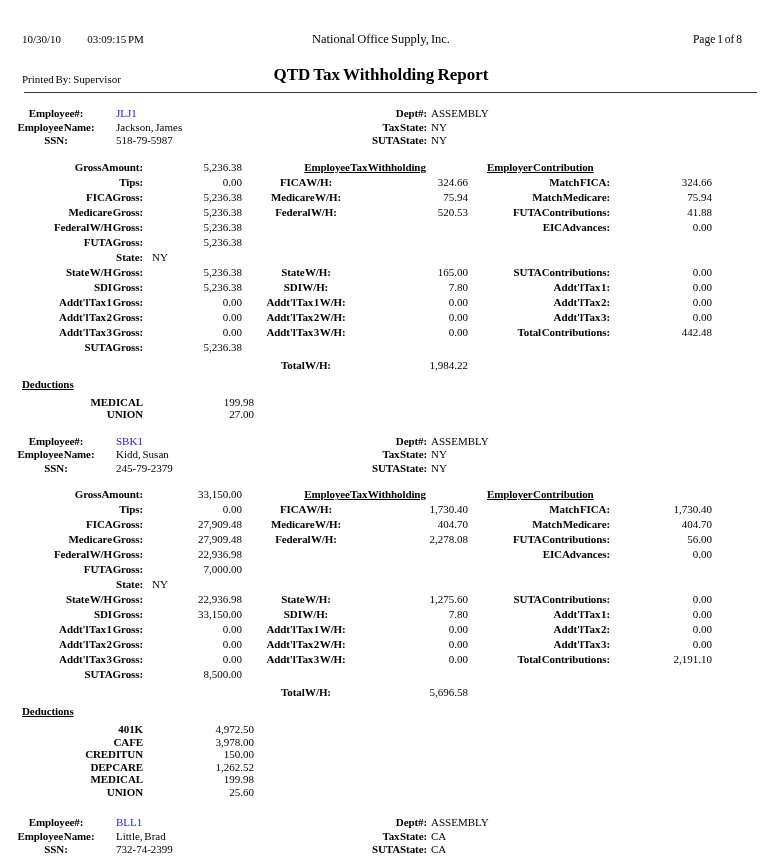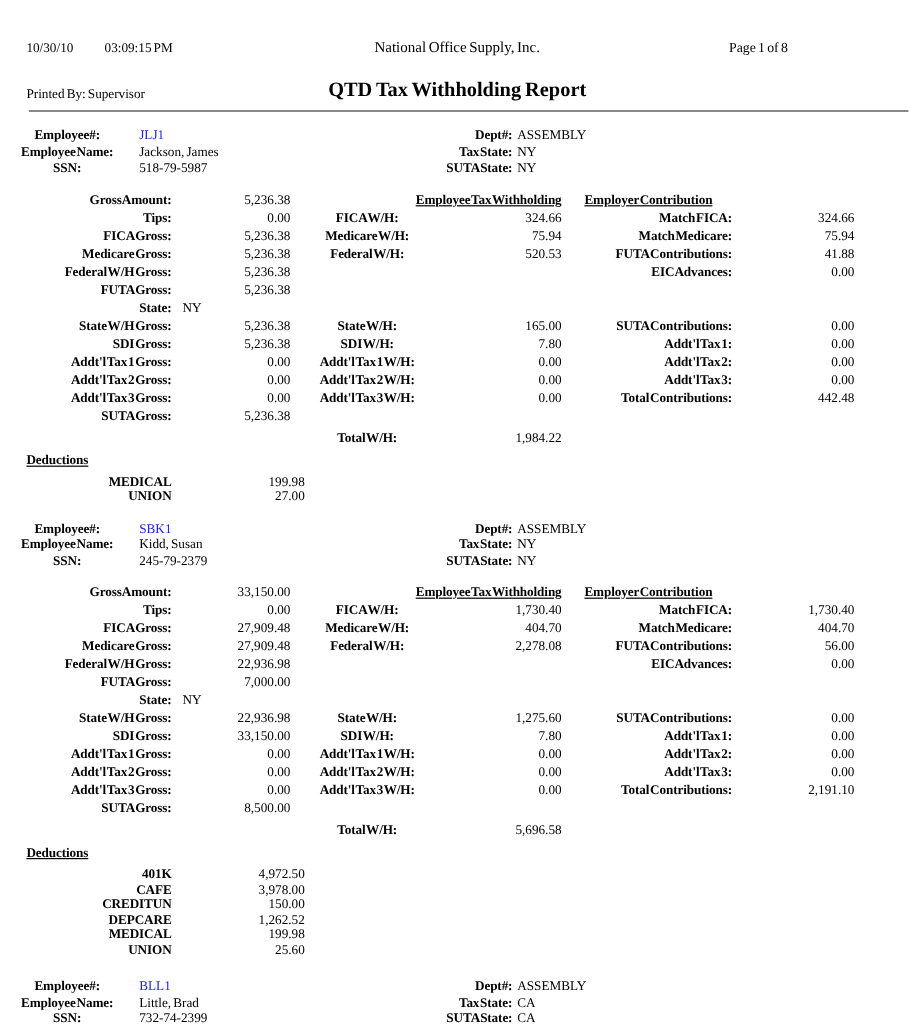--- a/index.html
+++ b/index.html
@@ -16,42 +16,42 @@
 
   
   .rpt-header { padding-top: 32px; }
   .hrow { display: flex; align-items: baseline; }
   .hrow2 { margin-top: 18px; align-items: flex-end; }
   .h-left  { width: 240px; padding-left: 22px; font-size: 11px; }
   .htime { margin-left: 26px; }
   .h-center { flex: 1; text-align: center; }
   .company { font-weight: normal; font-size: 12.5px; word-spacing: -1px; }
   .title { font-weight: bold; font-size: 17px; word-spacing: -1px; }
-  .h-right { width: 240px; text-align: center; padding-right: 20px; font-size: 11.5px; }
+  .h-right { width: 240px; text-align: right; padding-right: 20px; font-size: 11.5px; }
   .rule { border-top: 1.6px solid #3a3a3a; margin: 7px 5px 0 24px; }
 
   
   .emp { margin-top: 14px; }
   .emp:last-child { margin-top: 18px; }
   .info-row { display: flex; line-height: 13.5px; }
   .i1 { width: 112px; text-align: center; font-family: Liberation Serif, serif; }
   .i2 { width: 218px; padding-left: 4px; }
   .i3 { width: 97px;  text-align: right; }
   .i4 { padding-left: 4px; }
   .emp-id { color: #2222ee; cursor: pointer; }
 
   .emp-financials { margin-top: 12px; }
   .fin-row { display: flex; line-height: 15px; }
   .c1 { width: 143px; text-align: right; }
   .c2 { width: 99px;  text-align: right; }
   .c3 { width: 128px; text-align: center; }
   .c4 { width: 98px;  text-align: right; }
   .c5 { width: 142px; text-align: right; }
   .c6 { width: 102px; text-align: right; }
-  .mid-hdr   { width: 226px; padding-left: 20px; text-align: right; }
+  .mid-hdr   { width: 226px; padding-left: 20px; text-align: center; }
   .right-hdr { width: 244px; padding-left: 19px; text-align: left; }
   .state-val { padding-left: 9px; }
   .total-row { margin-top: 3px; }
 
   .emp-deductions { margin-top: 4px; }
   .ded-hdr { margin-left: 22px; line-height: 15px; margin-bottom: 4px; }
   .ded-row { display: flex; line-height: 12.5px; gap: 16px; }
   .d1 { width: 143px; text-align: right; }
   .d2 { width: 95px;  text-align: right; }
 </style>

